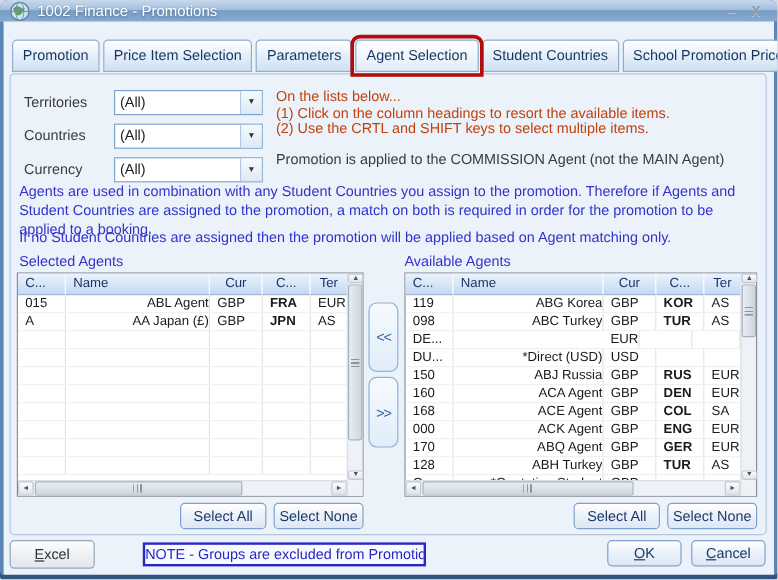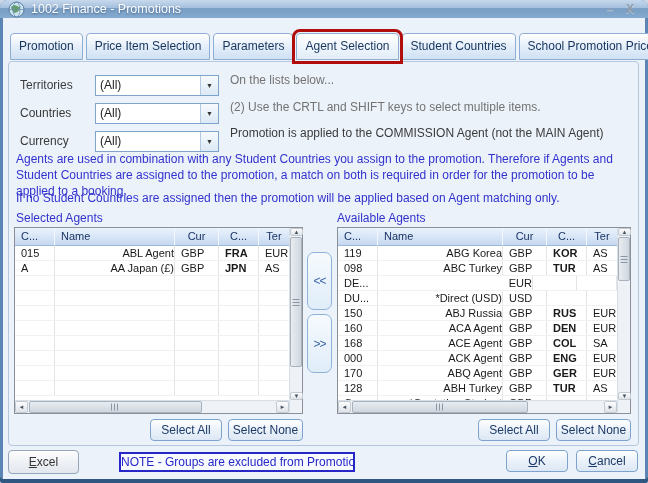--- a/index.html
+++ b/index.html
@@ -20,21 +20,21 @@
   .tab-hl{outline:3px solid #b20d0d;outline-offset:1px;z-index:2;background:linear-gradient(#ffffff,#eef5fc 55%,#e2edf8);}
   
   .groupbox{position:absolute;left:8px;top:61px;width:631px;height:385px;border:1px solid #b5c7dd;border-radius:4px;box-sizing:border-box;}
   
   .filter-label{position:absolute;left:20px;width:72px;font-size:12px;color:#3b3b3b;line-height:21px;}
   .combo{position:absolute;left:95px;width:124px;height:21px;background:#fff;border:1px solid #7ea3cd;box-sizing:border-box;display:flex;}
   .combo-value{flex:1;font-size:12px;color:#222;padding:2px 0 0 4px;}
   .combo-btn{width:17px;background:linear-gradient(#f6fafd,#dce9f6);border-left:1px solid #b3c9e2;
     display:flex;align-items:center;justify-content:center;color:#333;font-size:7px;cursor:default;}
   
-  .blue{color:#737373;}
+  .blue{color:#c2410c;}
   .ins{position:absolute;left:230px;font-size:12px;line-height:13px;white-space:nowrap;}
   .note-dark{position:absolute;left:230px;font-size:12px;color:#3b3b3b;white-space:nowrap;}
   .para{position:absolute;left:16px;width:620px;font-size:12px;line-height:16px;color:#3232cd;}
   .list-label{position:absolute;font-size:12px;color:#3232cd;}
   
   .listview{position:absolute;height:187px;border:1px solid #8a8f98;background:#fff;box-sizing:border-box;display:flex;}
   .lv-main{flex:1;display:flex;flex-direction:column;min-width:0;}
   .lv-header{display:flex;height:18px;flex:none;}
   .hcell{background:linear-gradient(#eaf3fd,#c6d9f1);border-right:1px solid #f4f8fc;border-bottom:1px solid #9eb6d8;
     box-sizing:border-box;font-size:11px;color:#1a3464;line-height:17px;padding-left:6px;cursor:default;overflow:hidden;white-space:nowrap;}
@@ -124,20 +124,21 @@
     <span class="combo-value">(All)</span>
     <span class="combo-btn">▼</span>
   </div>
   <span class="filter-label" style="top:131px;">Currency</span>
   <div class="combo" style="top:131px;">
     <span class="combo-value">(All)</span>
     <span class="combo-btn">▼</span>
   </div>
 
   <div class="ins blue" style="top:74px;">On the lists below...</div>
+  <div class="ins blue" style="top:88px;">(1) Click on the column headings to resort the available items.</div>
   <div class="ins blue" style="top:101px;">(2) Use the CRTL and SHIFT keys to select multiple items.</div>
   <div class="note-dark" style="top:126px;">Promotion is applied to the COMMISSION Agent (not the MAIN Agent)</div>
 
   <div class="para" style="top:151px;">Agents are used in combination with any Student Countries you assign to the promotion.  Therefore if Agents and Student Countries are assigned to the promotion, a match on both is required in order for the promotion to be applied to a booking.</div>
   <div class="para" style="top:190px;">If no Student Countries are assigned then the promotion will be applied based on Agent matching only.</div>
 
   <div class="list-label" style="left:16px;top:211px;">Selected Agents</div>
   <div class="listview" style="left:14px;top:227px;width:289px;">
     <div class="lv-main">
       <div class="lv-header">

